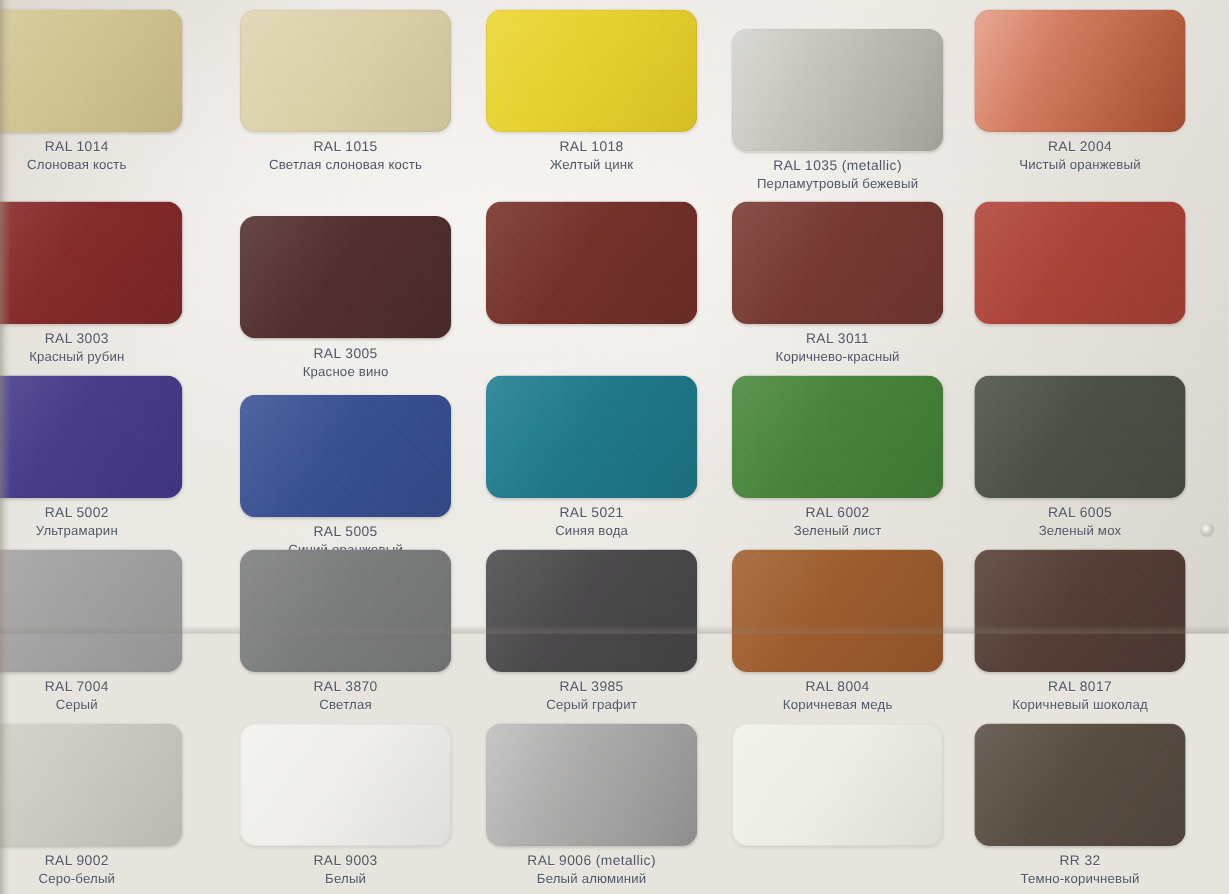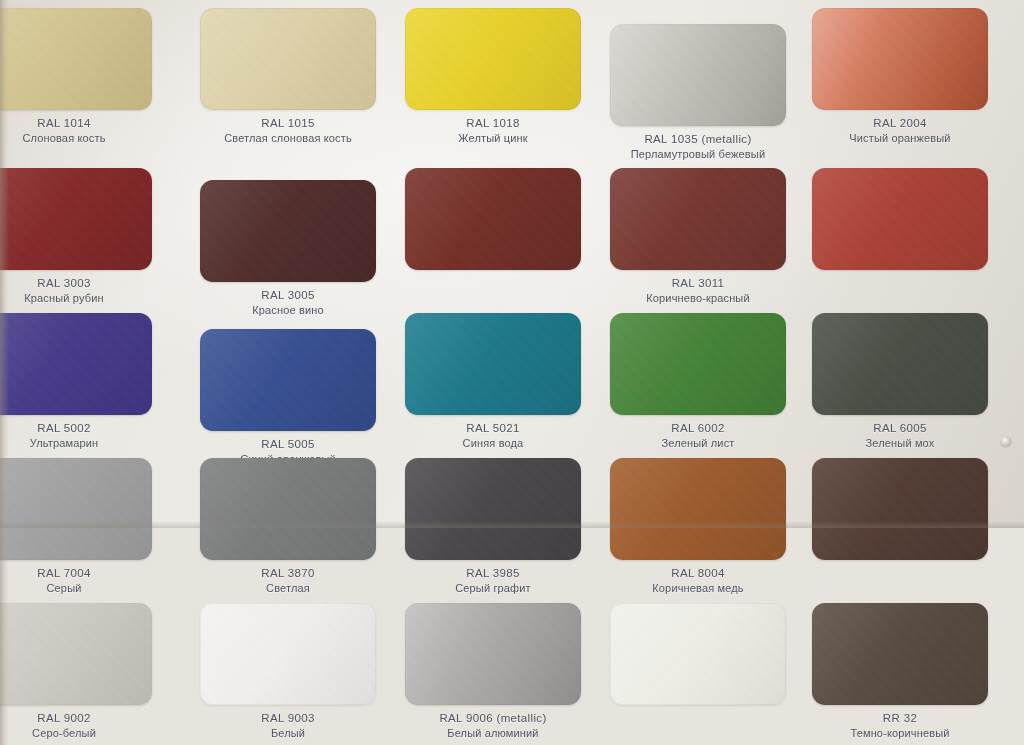--- a/index.html
+++ b/index.html
@@ -247,20 +247,24 @@
       </div>
       <div class="swatch-cell" style="left: 610px; top: 458px;">
         <div class="swatch-chip" style="background-image: linear-gradient(125deg, rgba(255, 255, 255, 0.1) 0%, rgba(255, 255, 255, 0) 45%, rgba(0, 0, 0, 0.05) 100%), linear-gradient(125deg, rgb(164, 96, 47) 0%, rgb(149, 85, 42) 100%);"></div>
         <div class="swatch-label">
           <div class="swatch-code">RAL 8004</div>
           <div class="swatch-name">Коричневая медь</div>
         </div>
       </div>
       <div class="swatch-cell" style="left: 812px; top: 458px;">
         <div class="swatch-chip" style="background-image: linear-gradient(125deg, rgba(255, 255, 255, 0.1) 0%, rgba(255, 255, 255, 0) 45%, rgba(0, 0, 0, 0.05) 100%), linear-gradient(125deg, rgb(87, 64, 55) 0%, rgb(77, 56, 49) 100%);"></div>
+        <div class="swatch-label">
+          <div class="swatch-code">RAL 8017</div>
+          <div class="swatch-name">Коричневый шоколад</div>
+        </div>
       </div>
       <div class="swatch-cell" style="left: -24px; top: 603px;">
         <div class="swatch-chip" style="background-image: linear-gradient(125deg, rgba(255, 255, 255, 0.1) 0%, rgba(255, 255, 255, 0) 45%, rgba(0, 0, 0, 0.05) 100%), linear-gradient(125deg, rgb(211, 209, 201) 0%, rgb(197, 195, 186) 100%);"></div>
         <div class="swatch-label">
           <div class="swatch-code">RAL 9002</div>
           <div class="swatch-name">Серо-белый</div>
         </div>
       </div>
       <div class="swatch-cell" style="left: 200px; top: 603px;">
         <div class="swatch-chip" style="background-image: linear-gradient(125deg, rgba(255, 255, 255, 0.1) 0%, rgba(255, 255, 255, 0) 45%, rgba(0, 0, 0, 0.05) 100%), linear-gradient(125deg, rgb(244, 243, 240) 0%, rgb(236, 235, 231) 100%); box-shadow: rgba(120, 114, 104, 0.16) 0px 1px 2px, rgba(0, 0, 0, 0.043) 0px 0px 0px 1px inset;"></div>

